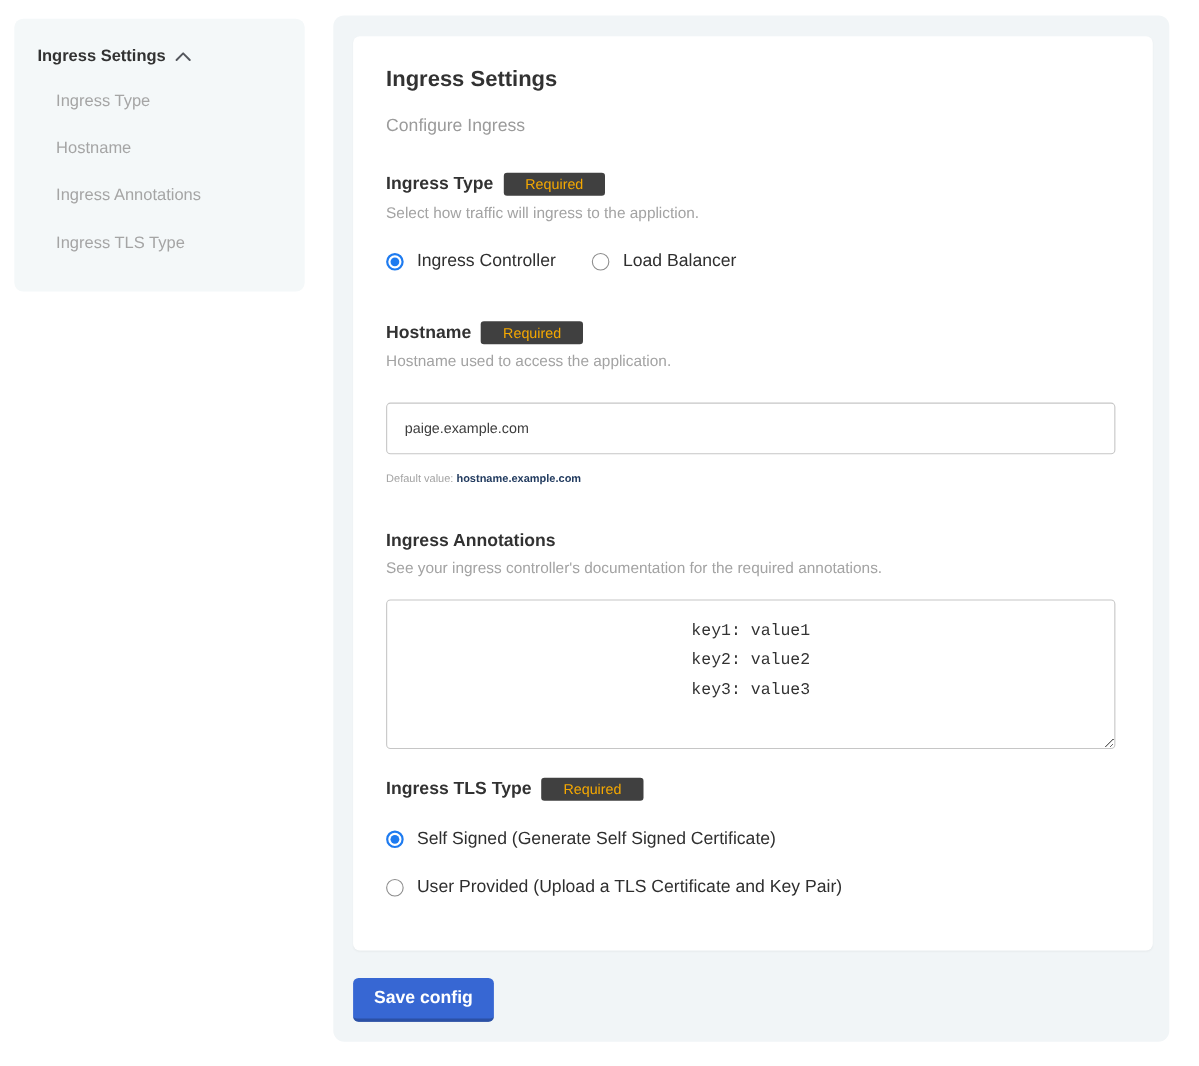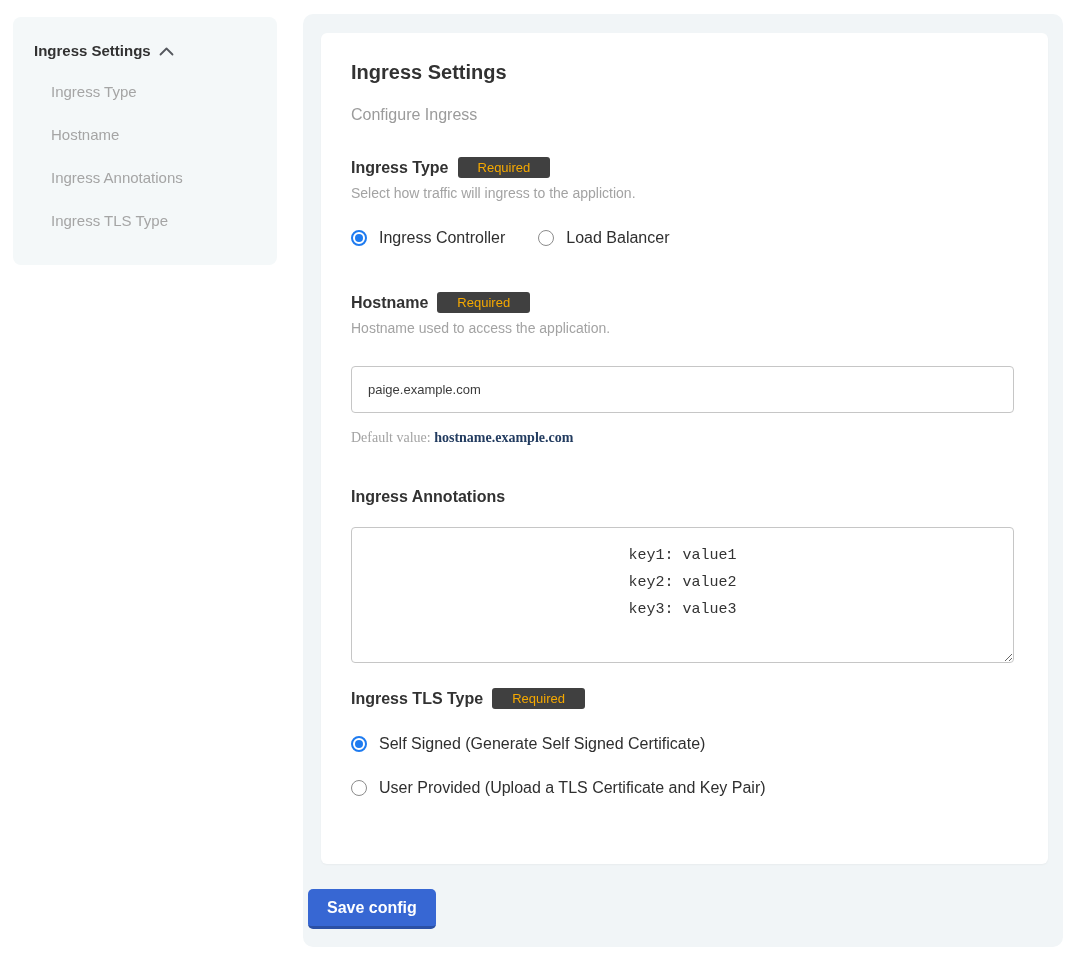--- a/index.html
+++ b/index.html
@@ -86,21 +86,21 @@
   }
 
   
   .text-input {
     width: 663px; height: 47px;
     border: 1px solid #c6c6c6; border-radius: 4px;
     padding: 0 16px; font-size: 13px; color: #3c3c3c;
     font-family: "Liberation Sans", sans-serif;
     background: #fff; outline: none;
   }
-  .default-line { font-size: 14px; margin-top: 17px; font-family: Liberation Serif, serif; }
+  .default-line { font-size: 10px; margin-top: 17px; }
   .default-line .dl-label { color: #a3a3a3; }
   .default-line .dl-value { color: #233c60; font-weight: 700; }
 
   .annotations-textarea {
     width: 663px; height: 136px;
     border: 1px solid #c6c6c6; border-radius: 4px;
     padding: 14px 16px;
     font-family: "Liberation Mono", "DejaVu Sans Mono", monospace;
     font-size: 15px; line-height: 27px; color: #333333;
     background: #fff; outline: none; resize: both;
@@ -115,21 +115,21 @@
   .sec-ingress-type .radio-row { margin-top: 28px; }
   .sec-hostname       { margin-top: 45px; }
   .sec-hostname .text-input { margin-top: 30px; }
   .sec-annotations    { margin-top: 42px; }
   .sec-annotations .annotations-textarea { margin-top: 21px; text-align: center; }
   .sec-tls            { margin-top: 21px; }
 
   
   .save-btn {
     position: absolute;
-    left: 5px; top: 875px;
+    left: 18px; top: 875px;
     min-width: 119px; height: 40px;
     background: #3767d3;
     border: none;
     border-bottom: 3px solid #2b50a5;
     border-radius: 5px;
     color: #ffffff; font-size: 16px; font-weight: 700;
     font-family: "Liberation Sans", sans-serif;
     padding: 0 19px;
     cursor: pointer;
   }
@@ -190,20 +190,21 @@
         <div class="default-line">
           <span class="dl-label">Default value:</span>
           <span class="dl-value">hostname.example.com</span>
         </div>
       </div>
 
       <div class="section sec-annotations">
         <div class="section-heading">
           <span>Ingress Annotations</span>
         </div>
+        <div class="help">See your ingress controller's documentation for the required annotations.</div>
         <textarea class="annotations-textarea" style="">key1: value1
 key2: value2
 key3: value3</textarea>
       </div>
 
       <div class="section sec-tls">
         <div class="section-heading">
           <span>Ingress TLS Type</span>
           <span class="badge">Required</span>
         </div>

